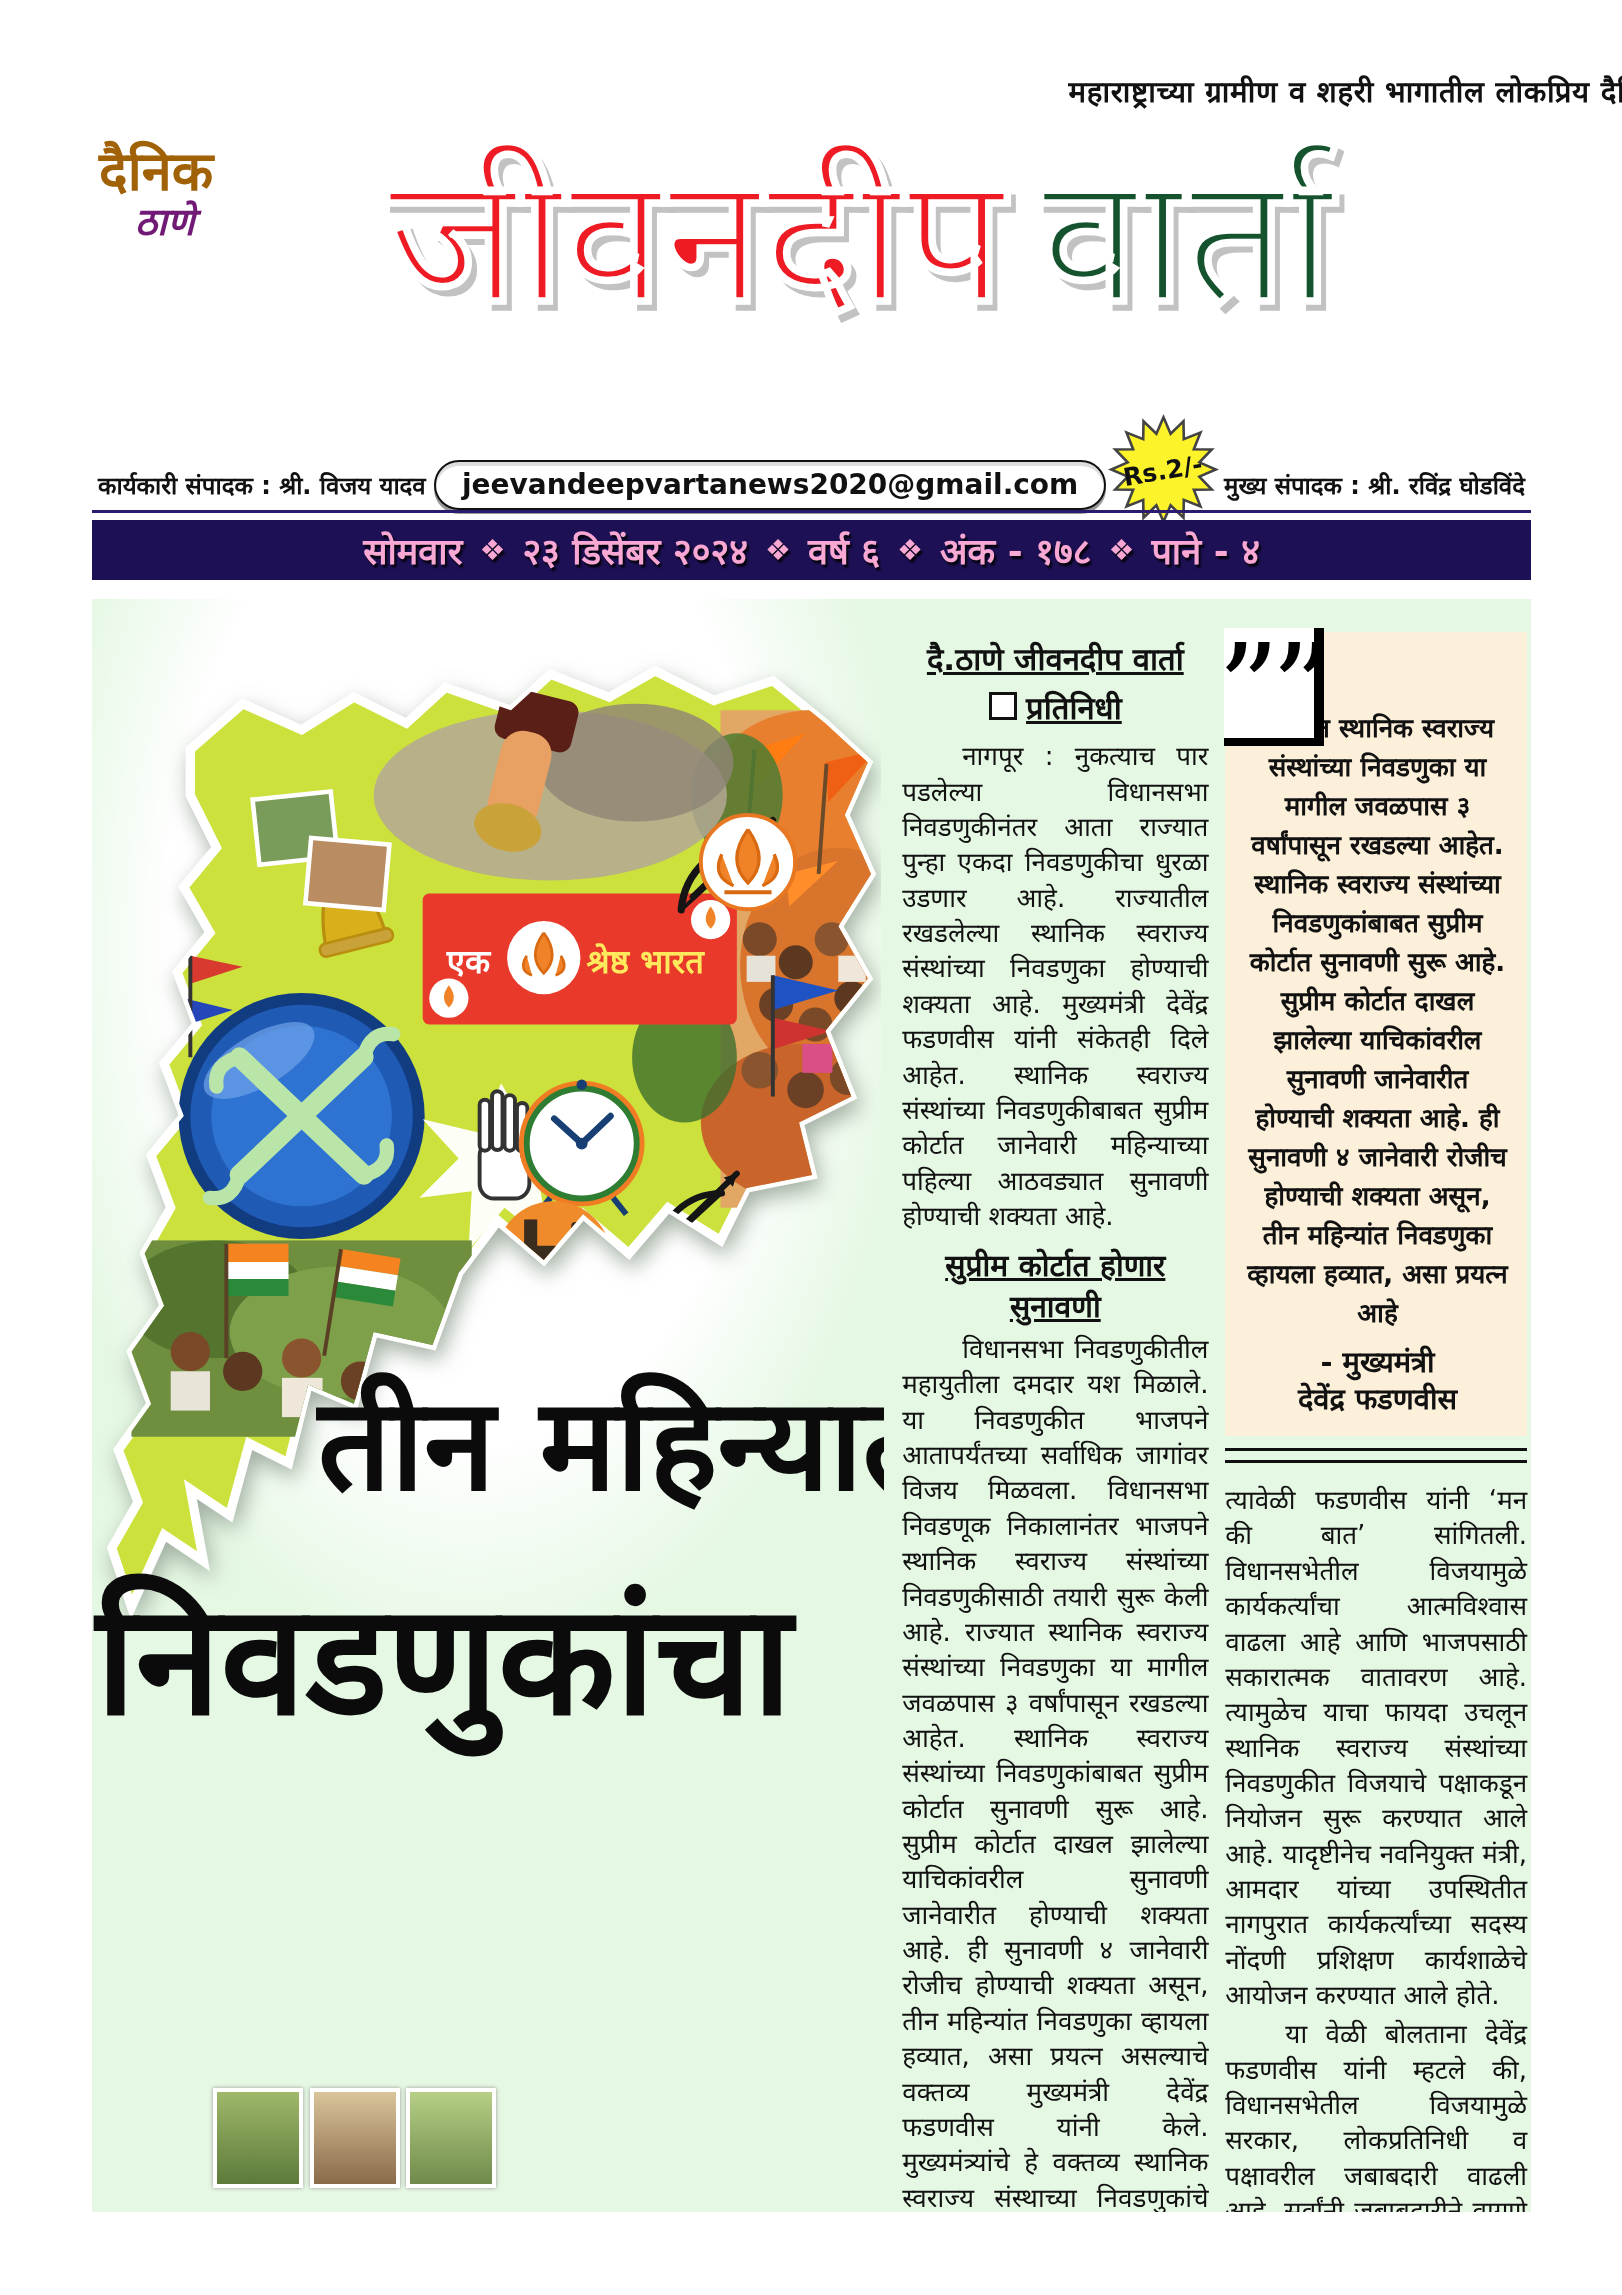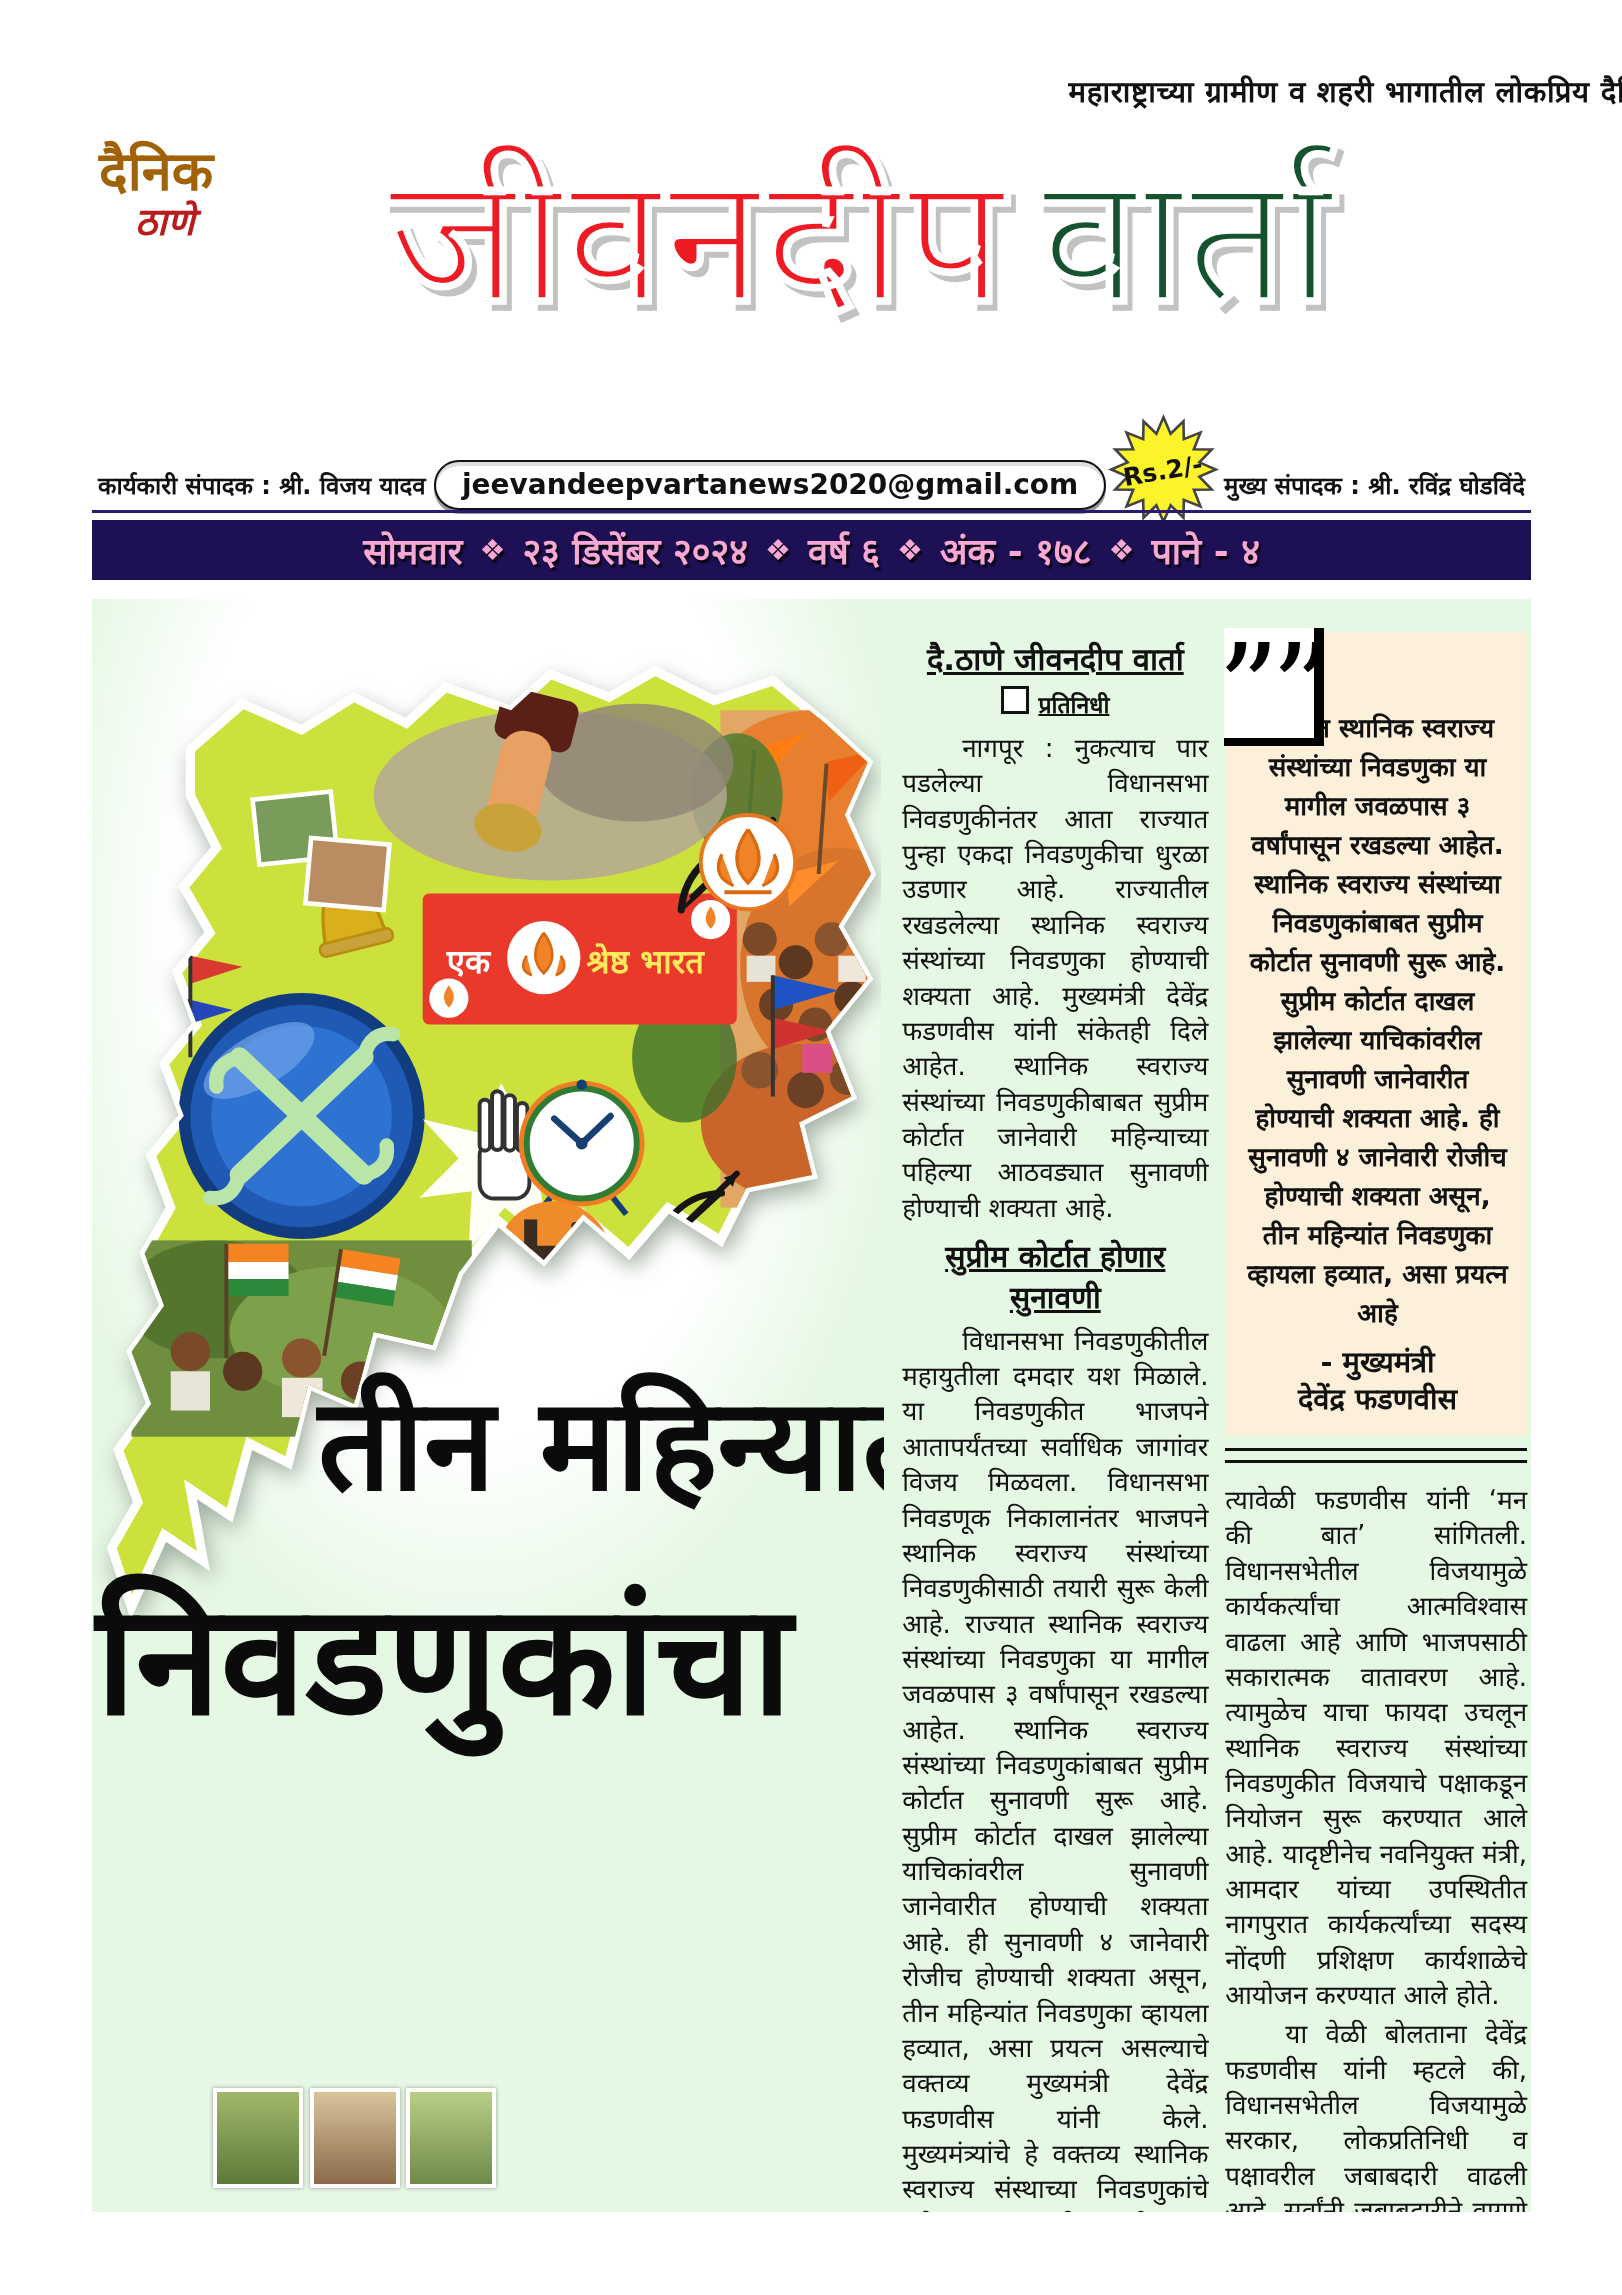--- a/index.html
+++ b/index.html
@@ -3,21 +3,21 @@
 <meta charset="utf-8">
 <style>
   html,body{margin:0;padding:0;background:#888;}
   .page{position:relative;width:1623px;height:2295px;background:#ffffff;overflow:hidden;
         font-family:"DejaVu Sans",sans-serif;color:#111;}
   
   .tagline{position:absolute;top:71px;left:0;width:100%;text-align:right;
            font-size:29.4px;font-weight:bold;letter-spacing:0.7px;padding-left:42px;}
   .brand-left{position:absolute;left:99px;top:145px;line-height:1;}
   .brand-daily{font-size:54px;font-weight:bold;color:#a16207;display:block;}
-  .brand-city{font-size:38px;font-weight:bold;font-style:italic;color:#b91c1c;display:block;margin:3.9px 0 0 36px;}
+  .brand-city{font-size:38px;font-weight:bold;font-style:italic;color:#701a75;display:block;margin:3.9px 0 0 36px;}
   .masthead{position:absolute;left:196px;top:98px;width:1328px;text-align:center;
             font-size:178px;font-weight:bold;line-height:1.6;white-space:nowrap;
             -webkit-text-stroke:2px #ffffff;text-shadow:5.9px 6.5px 0 #c2c2c2;}
   .masthead .red{color:#ee1b24;}
   .masthead .blue{color:#14532d;margin-left:36px;}
   .editor-row{position:absolute;top:452px;left:98px;right:98px;height:65px;
               display:flex;align-items:center;justify-content:space-between;}
   .editor-label{font-size:24px;font-weight:bold;}
   .email-pill{border:2.6px solid #111;border-radius:29.4px;background:#fff;
               box-shadow:0 3.9px 0 #9a9a9a, inset 0 3.9px 0 #ddd;
@@ -43,21 +43,21 @@
   .hl3{top:1312px;left:29.4px;font-size:213px;}
   .photo-strip{position:absolute;top:1489px;left:121px;display:flex;gap:6.5px;}
   .photo{width:82px;height:92px;border:4.6px solid #fff;box-shadow:0 0 3.9px #999;}
   .photo.p1{background:linear-gradient(#9fb86a,#5d7a3a);}
   .photo.p2{background:linear-gradient(#d9c49a,#8a6a4a);}
   .photo.p3{background:linear-gradient(#b7cf86,#6f8a4a);}
   
   .mid-col{padding:38px 2.6px 0 5.2px;}
   .right-col{padding:33px 3.9px 0 1.3px;}
   .byline1{font-size:31px;font-weight:bold;text-align:center;text-decoration:underline;margin:0 0 6.5px;}
-  .byline2{font-size:23px;font-weight:bold;text-align:center;text-decoration:underline;margin:0 0 11.8px;}
+  .byline2{font-size:31px;font-weight:bold;text-align:center;text-decoration:underline;margin:0 0 11.8px;}
   .sq{display:inline-block;width:22px;height:22px;border:3.3px solid #111;vertical-align:-1.3px;margin-right:9.2px;background:#fff;}
   .para{font-size:26px;line-height:1.36;text-align:justify;margin:0 0 3.9px;}
   .indent{text-indent:60px;}
   .subhead{font-size:30px;font-weight:bold;text-align:center;text-decoration:underline;margin:9.2px 0 6.5px;}
   
   .quote-box{position:relative;background:#fdf0da;padding:77px 15.7px 17px 18.3px;min-height:469px;}
   .quote-icon{position:absolute;top:-3.9px;left:-9.2px;width:98px;height:110px;background:#fff;
               border-right:10.5px solid #000;border-bottom:8.5px solid #000;overflow:hidden;}
   .quote-icon span{display:block;font-family:"DejaVu Serif",serif;font-size:121px;line-height:.62;
                    margin:23.6px 0 0 1.3px;color:#000;letter-spacing:-7.9px;}

